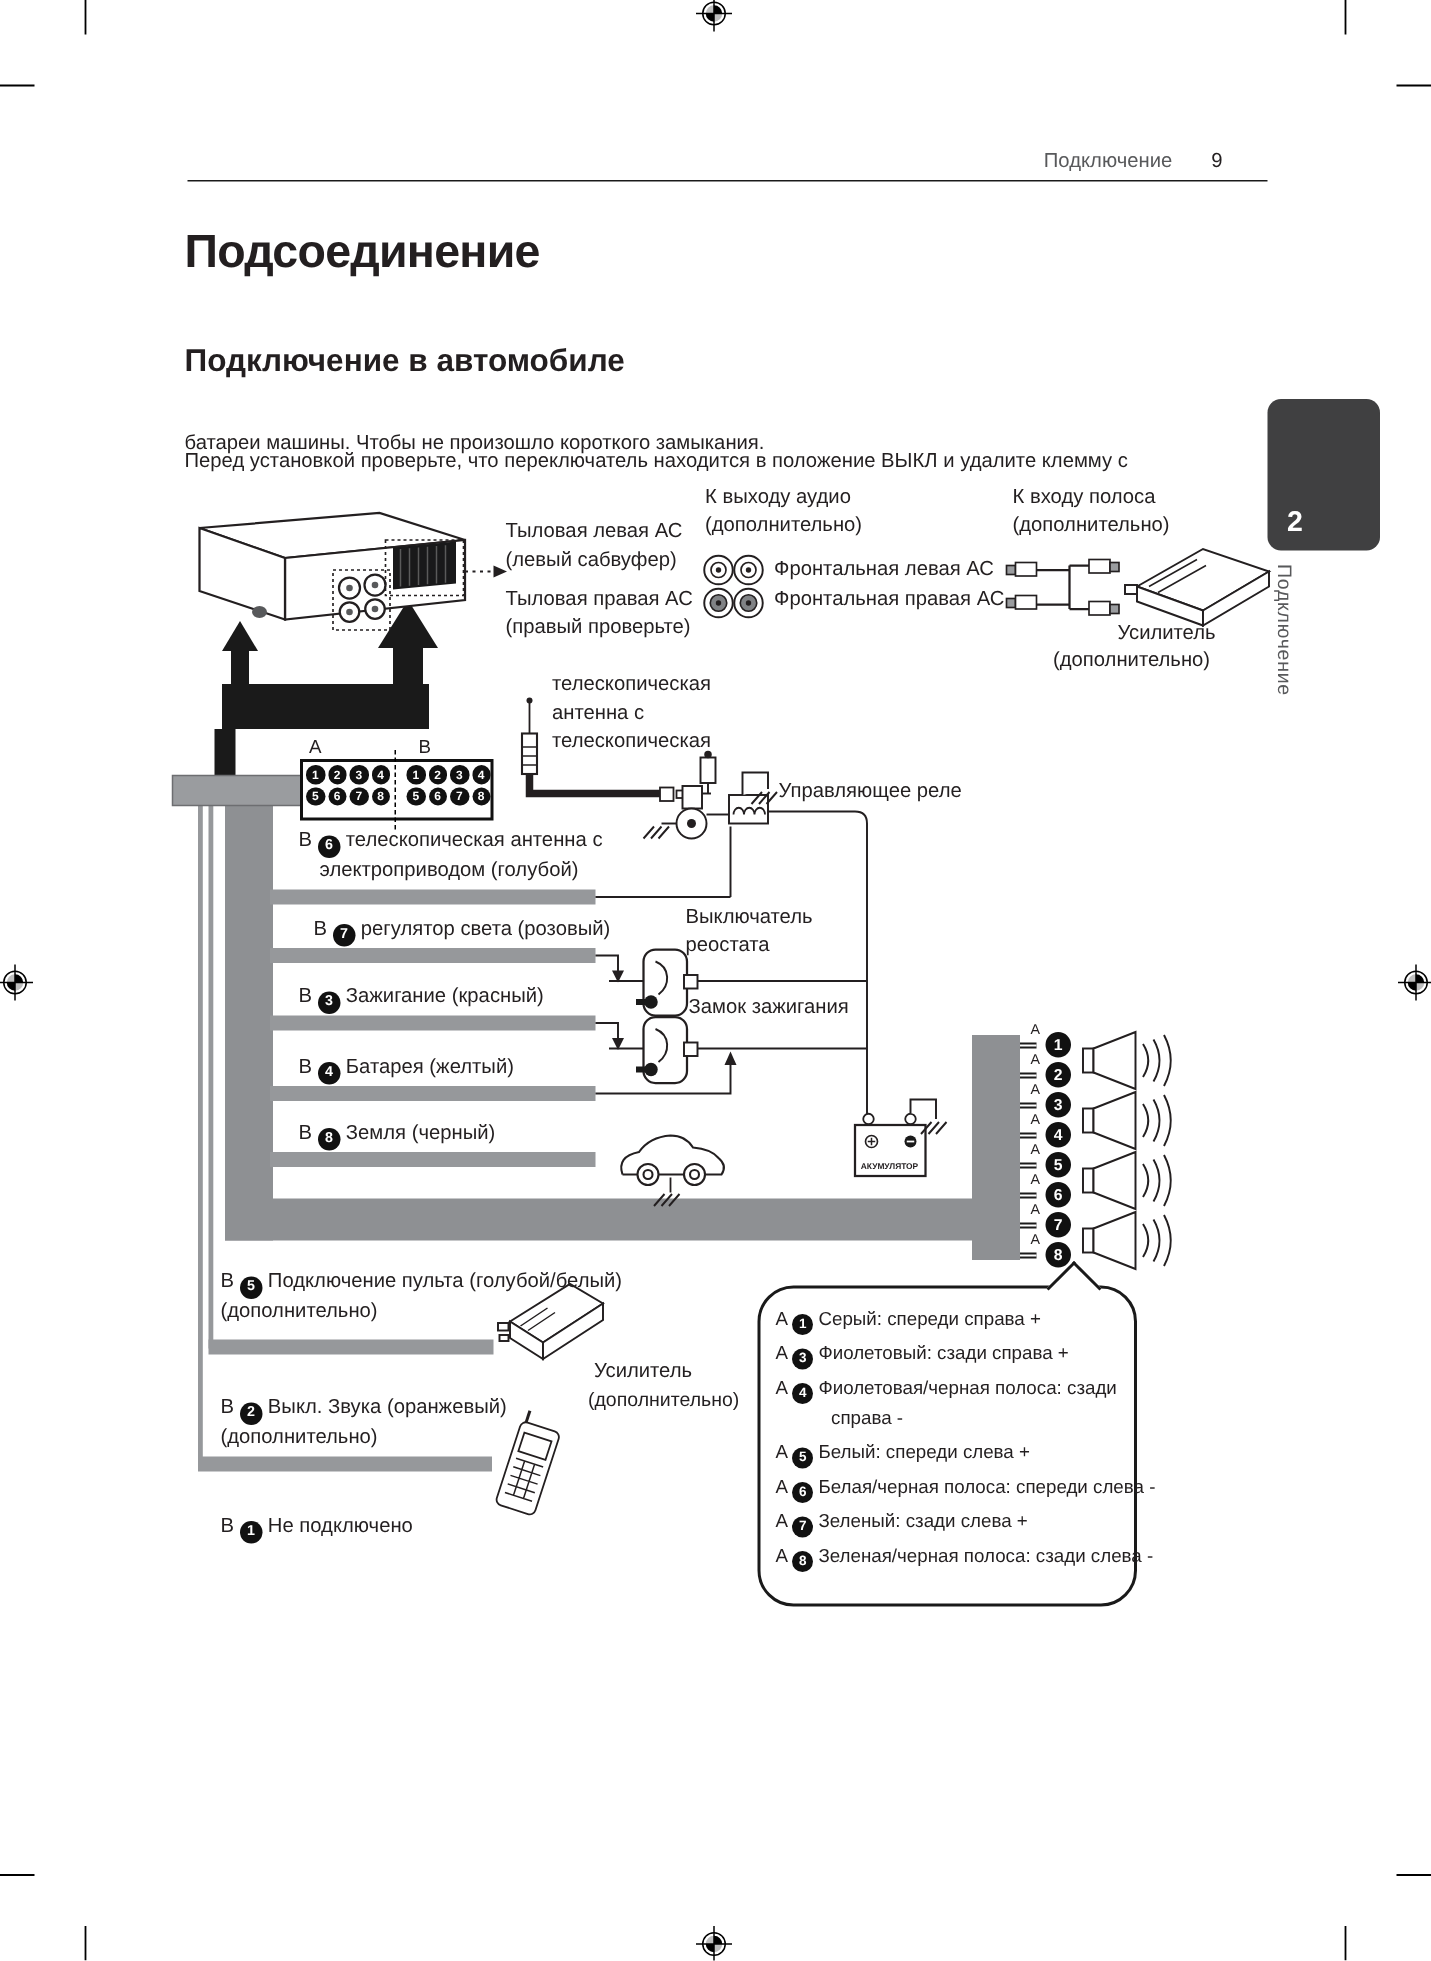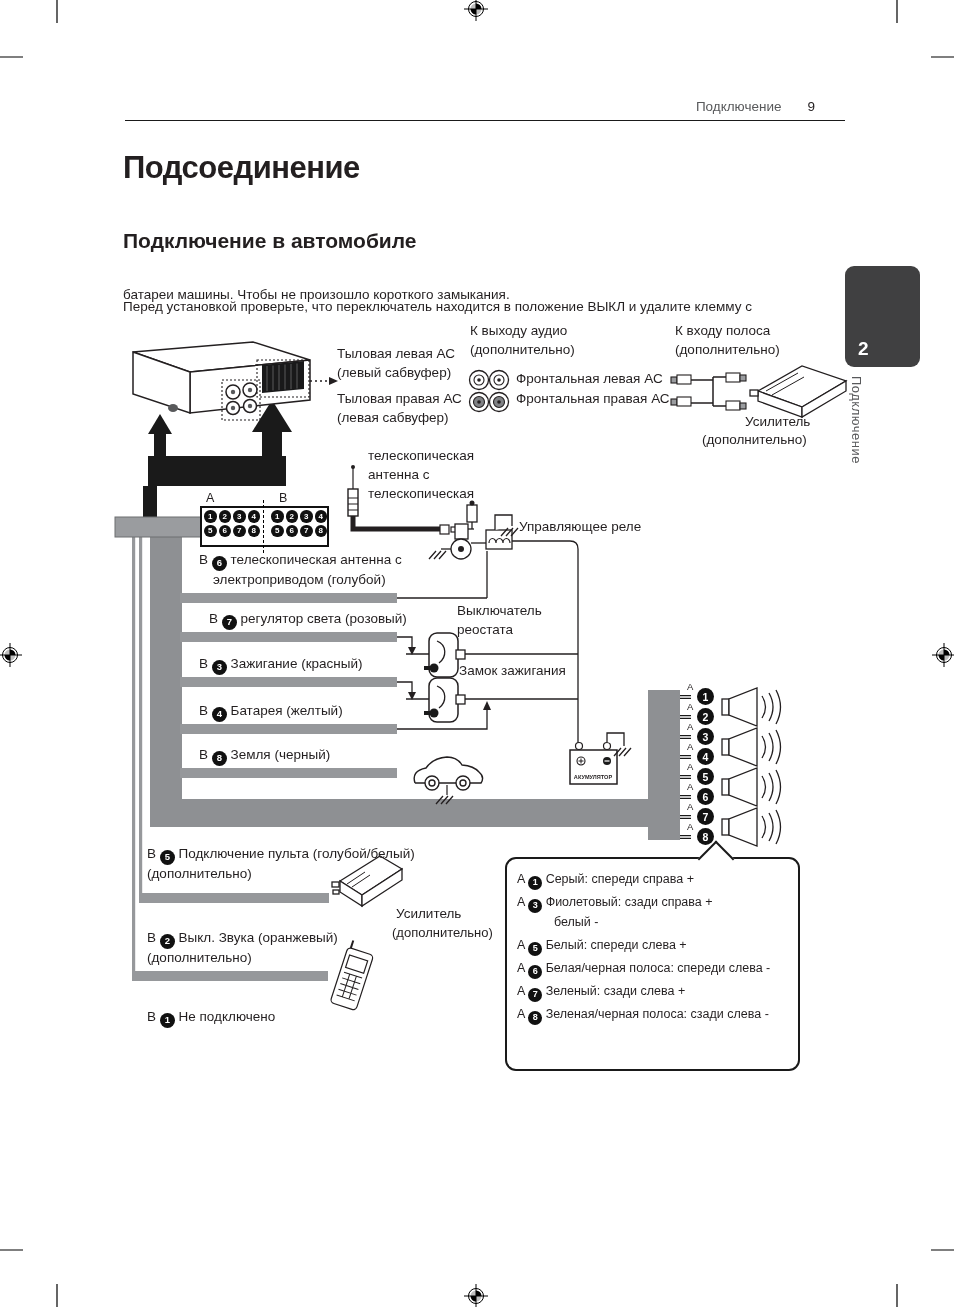--- a/index.html
+++ b/index.html
@@ -15,22 +15,22 @@
   .body-txt{font-size:13.5px;line-height:21px;}
   .pin{display:inline-flex;align-items:center;justify-content:center;background:#111;color:#fff;
        border-radius:50%;font-weight:bold;vertical-align:-2px;}
   .pin-b{width:15px;height:15px;font-size:9.5px;}
   .pin-bub{width:14px;height:14px;font-size:9px;}
   .pin-spk{position:absolute;width:17px;height:17px;font-size:10.5px;}
   .pin-con{width:12.5px;height:12.5px;font-size:8px;flex:none;}
   .spk-a{position:absolute;font-size:9.5px;color:#231f20;}
   .con-row{display:flex;gap:2px;margin-bottom:2px;}
   .con-row .gapb{margin-left:9px;}
-  .bubble{position:absolute;left:505px;top:857px;width:295px;height:214px;border:2.5px solid #1a1a1a;
-          border-radius:11px;box-sizing:border-box;padding:9px 8px 0 10px;background:#fff;}
+  .bubble{position:absolute;left:505px;top:857px;width:253px;height:214px;border:2.5px solid #1a1a1a;
+          border-radius:24px;box-sizing:border-box;padding:9px 8px 0 10px;background:#fff;}
   .bubble-pointer{position:absolute;left:196px;top:-13px;width:24px;height:24px;background:#fff;
           border-left:2.5px solid #1a1a1a;border-top:2.5px solid #1a1a1a;transform:rotate(45deg);}
   .bubble-row{font-size:12.5px;line-height:23px;white-space:nowrap;}
   .bubble-cont{font-size:12.5px;line-height:23px;margin-left:37px;margin-top:-3px;}
   .tab{position:absolute;left:845px;top:266px;width:75px;height:101px;background:#404041;border-radius:9px;}
   .tab-num{position:absolute;left:13px;bottom:7px;color:#fff;font-size:19px;font-weight:bold;}
   .vert-label{position:absolute;left:849px;top:376px;writing-mode:vertical-rl;font-size:13px;color:#58595b;letter-spacing:.5px;}
   .rule{position:absolute;left:125px;top:120px;width:720px;border-top:1.3px solid #1a1a1a;}
   .dash-div{position:absolute;left:263px;top:500px;height:53px;border-left:1.5px dashed #000;}
   svg text{font-family:"Liberation Sans","DejaVu Sans",sans-serif;}
@@ -287,21 +287,21 @@
 <div class="abs body-txt" style="left:123px;top:284px;">батареи машины. Чтобы не произошло короткого замыкания.</div>
 
 <div class="tab">
   <span class="tab-num">2</span>
 </div>
 <div class="vert-label">Подключение</div>
 
 <div class="lbl" style="left:337px;top:345px;">Тыловая левая АС</div>
 <div class="lbl" style="left:337px;top:364px;">(левый сабвуфер)</div>
 <div class="lbl" style="left:337px;top:390px;">Тыловая правая АС</div>
-<div class="lbl" style="left:337px;top:409px;">(левая сабвуфер)</div>
+<div class="lbl" style="left:337px;top:409px;">(правый проверьте)</div>
 
 <div class="lbl" style="left:470px;top:322px;">К выходу аудио</div>
 <div class="lbl" style="left:470px;top:341px;">(дополнительно)</div>
 <div class="lbl" style="left:675px;top:322px;">К входу полоса</div>
 <div class="lbl" style="left:675px;top:341px;">(дополнительно)</div>
 <div class="lbl" style="left:516px;top:370px;">Фронтальная левая АС</div>
 <div class="lbl" style="left:516px;top:390px;">Фронтальная правая АС</div>
 <div class="lbl" style="left:745px;top:413px;">Усилитель</div>
 <div class="lbl" style="left:702px;top:431px;">(дополнительно)</div>
 
@@ -410,21 +410,24 @@
 <span class="pin pin-spk" style="left:697px;top:828px;">8</span>
 
 <div class="bubble">
   <div class="bubble-pointer"></div>
   <div class="bubble-row">
     <span>A</span> <span class="pin pin-bub">1</span> <span>Серый: спереди справа +</span>
   </div>
   <div class="bubble-row">
     <span>A</span> <span class="pin pin-bub">3</span> <span>Фиолетовый: сзади справа +</span>
   </div>
-  <div class="bubble-cont">белый -</div>
+  <div class="bubble-row">
+    <span>A</span> <span class="pin pin-bub">4</span> <span>Фиолетовая/черная полоса: сзади</span>
+  </div>
+  <div class="bubble-cont">справа -</div>
   <div class="bubble-row">
     <span>A</span> <span class="pin pin-bub">5</span> <span>Белый: спереди слева +</span>
   </div>
   <div class="bubble-row">
     <span>A</span> <span class="pin pin-bub">6</span> <span>Белая/черная полоса: спереди слева -</span>
   </div>
   <div class="bubble-row">
     <span>A</span> <span class="pin pin-bub">7</span> <span>Зеленый: сзади слева +</span>
   </div>
   <div class="bubble-row">

